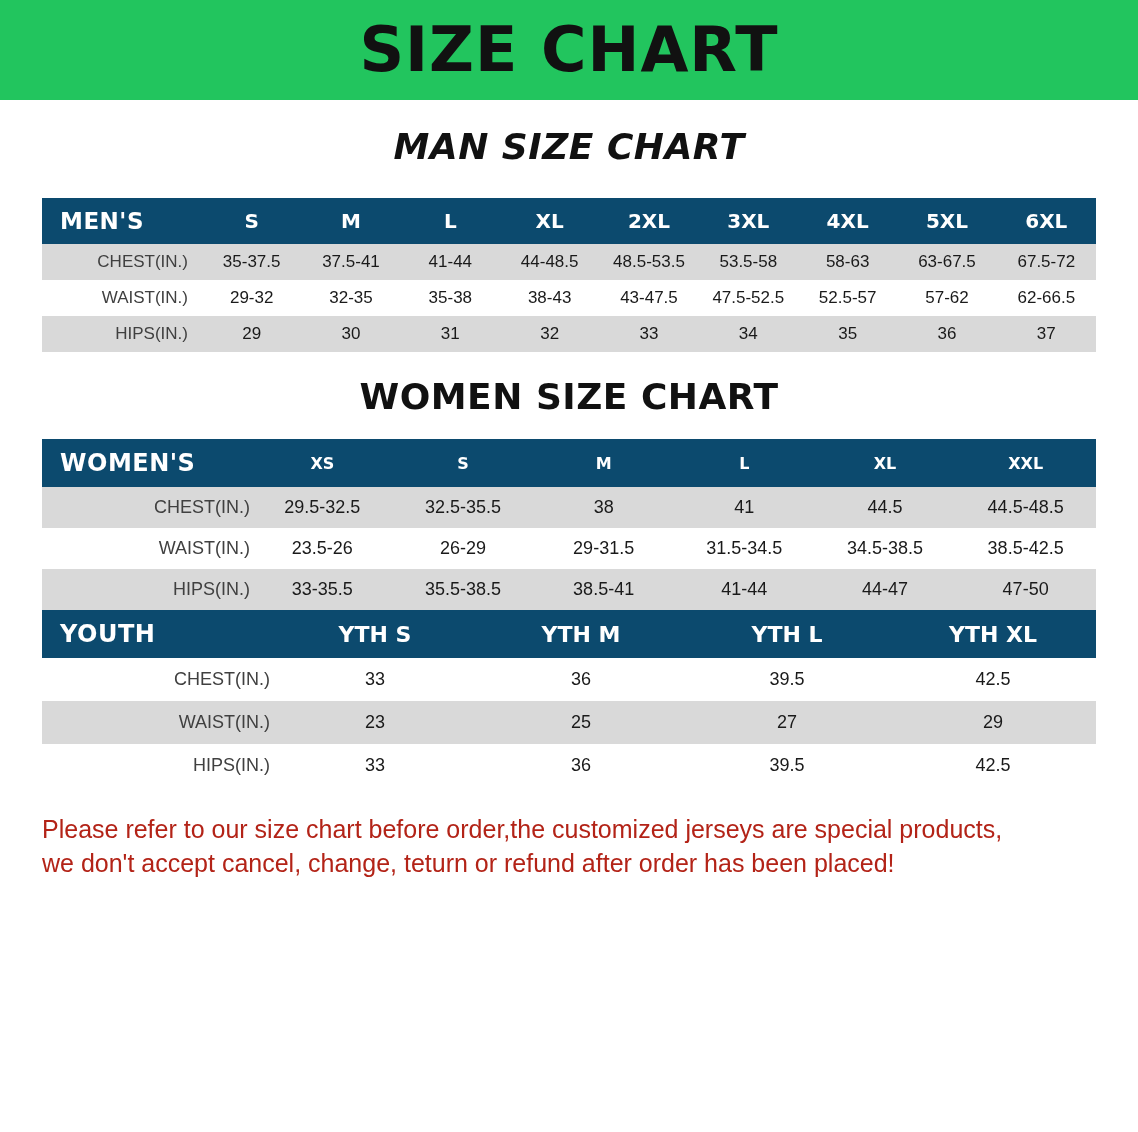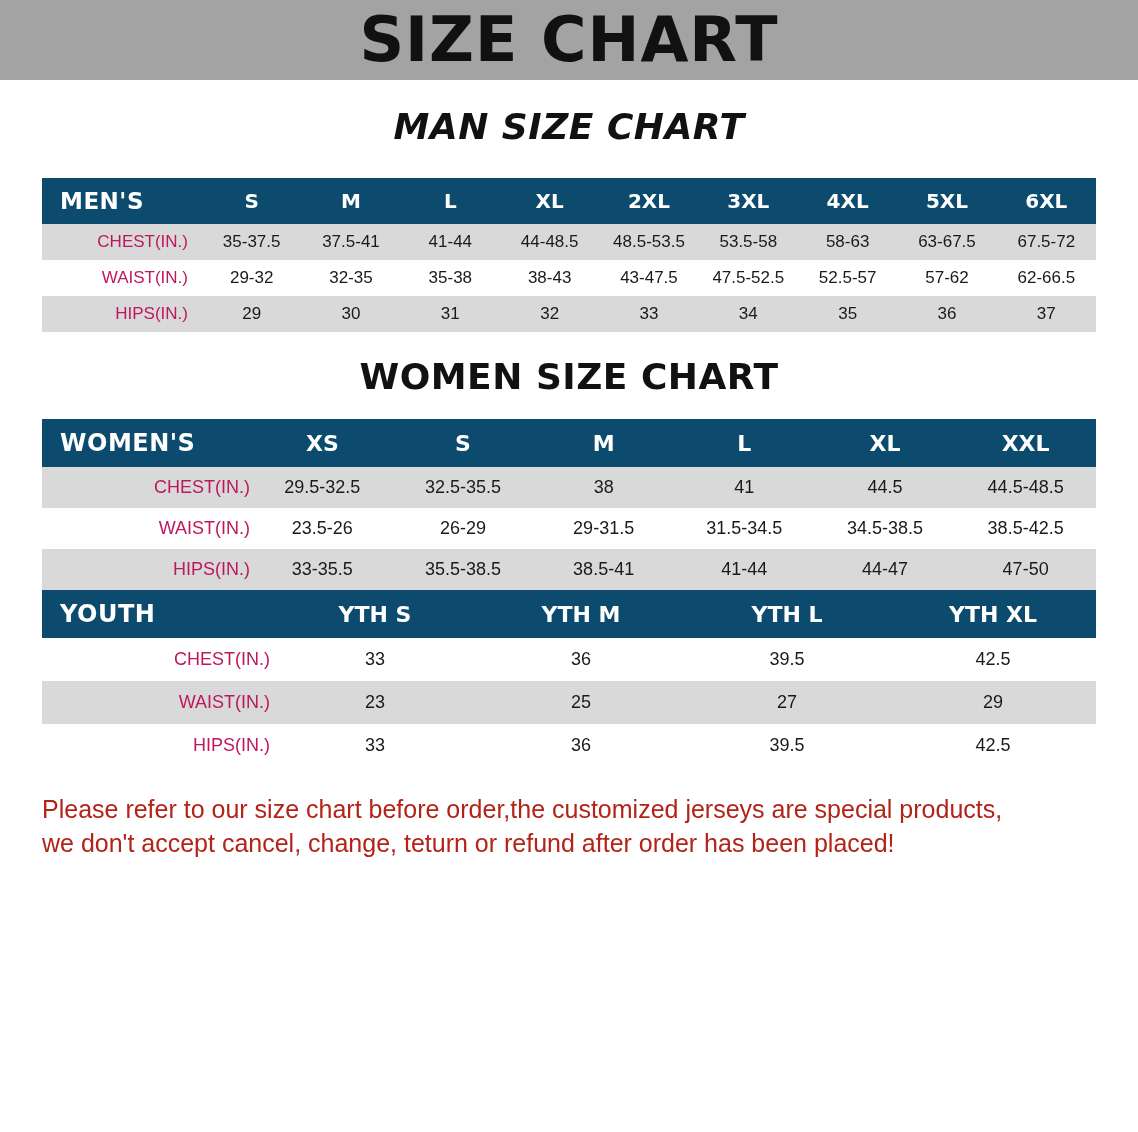--- a/index.html
+++ b/index.html
@@ -15,22 +15,22 @@
   }
   .page {
     width: 1138px;
     height: 1132px;
     position: relative;
     background: #ffffff;
     box-sizing: border-box;
   }
   
   .banner {
-    background: #a3a3a3;
-    height: 80px;
+    background: #22c55e;
+    height: 100px;
     display: flex;
     align-items: center;
     justify-content: center;
   }
   .banner-title {
     font-family: "DejaVu Sans", sans-serif;
     font-weight: 700;
     font-size: 62px;
     letter-spacing: 1px;
     color: #111111;
@@ -75,30 +75,30 @@
     font-size: 17px;
     color: #1a1a1a;
     text-align: center;
     padding: 8px 2px;
     font-family: "Liberation Sans", sans-serif;
   }
   tbody td.rowlabel {
     text-align: right;
     padding-right: 14px;
     font-size: 17px;
-    color: #be185d;
+    color: #404040;
   }
   tbody tr.alt td { background: #d9d9d9; }
   tbody tr.plain td { background: #ffffff; }
 
   
   .men-tbl col.lbl   { width: 160px; }
   
   .women-tbl col.lbl { width: 210px; }
-  .women-tbl thead th { font-size: 22px; }
+  .women-tbl thead th { font-size: 16px; }
   .women-tbl thead th.rowlabel { font-size: 24px; }
   .women-tbl tbody td { font-size: 18px; padding: 10px 2px; }
   .women-tbl tbody td.rowlabel { font-size: 18px; }
   
   .youth-tbl col.lbl { width: 230px; }
   .youth-tbl thead th { font-size: 22px; }
   .youth-tbl thead th.rowlabel { font-size: 24px; }
   .youth-tbl tbody td { font-size: 18px; padding: 11px 2px; }
   .youth-tbl tbody td.rowlabel { font-size: 18px; }
 

